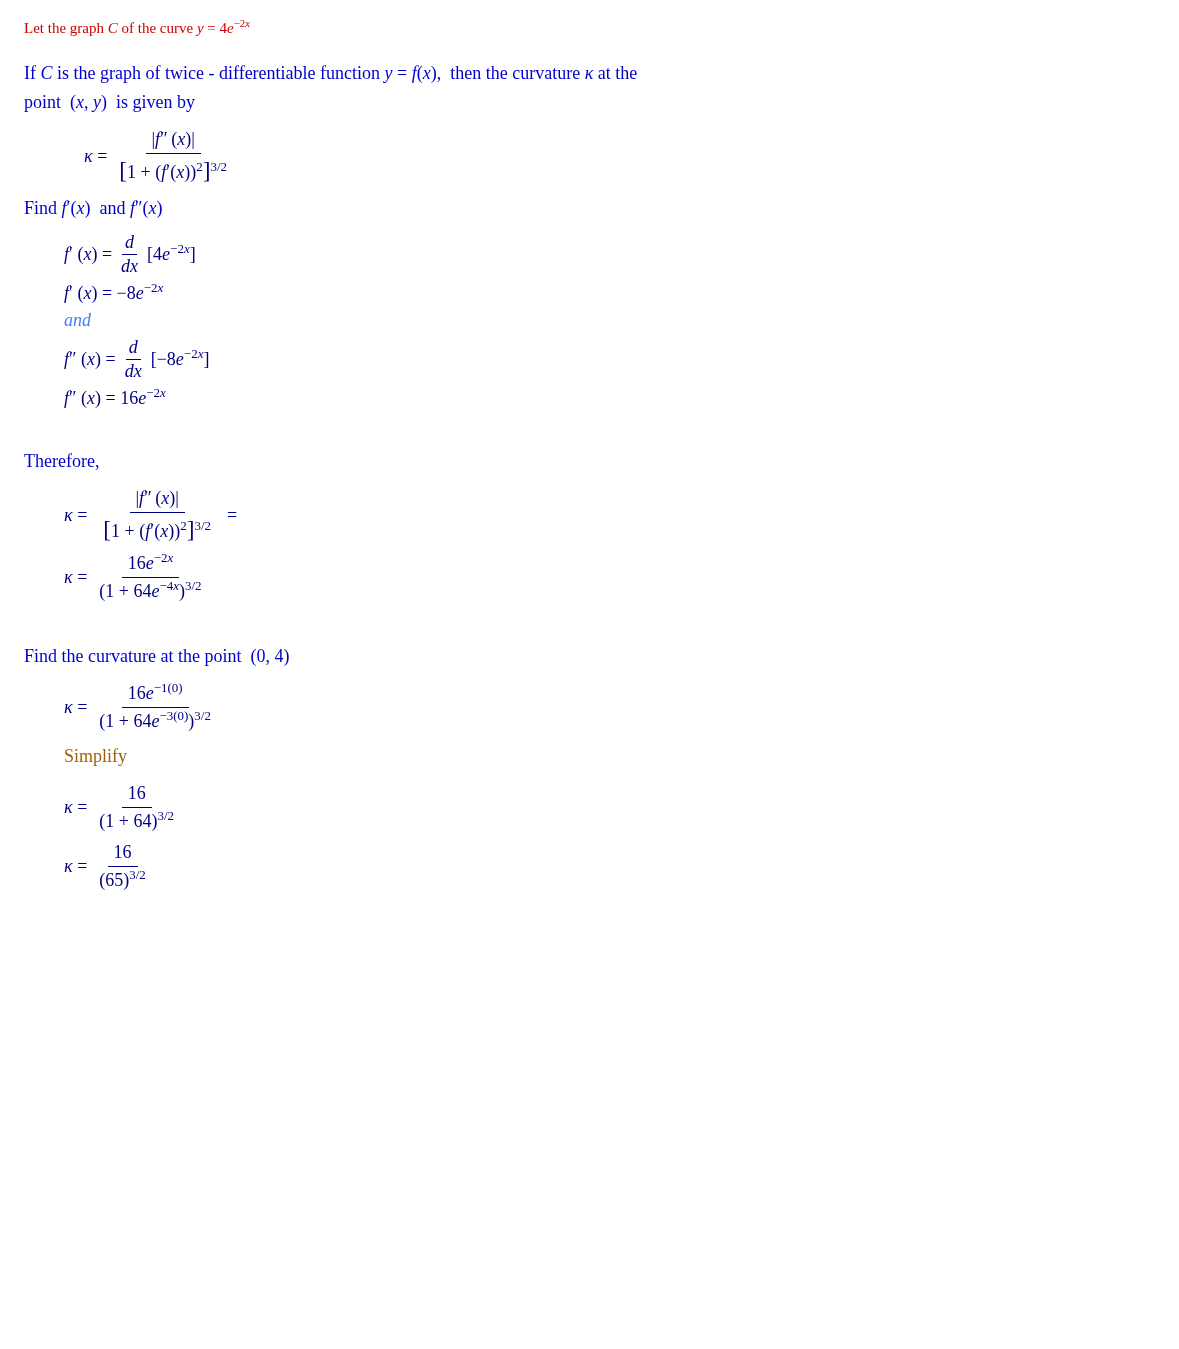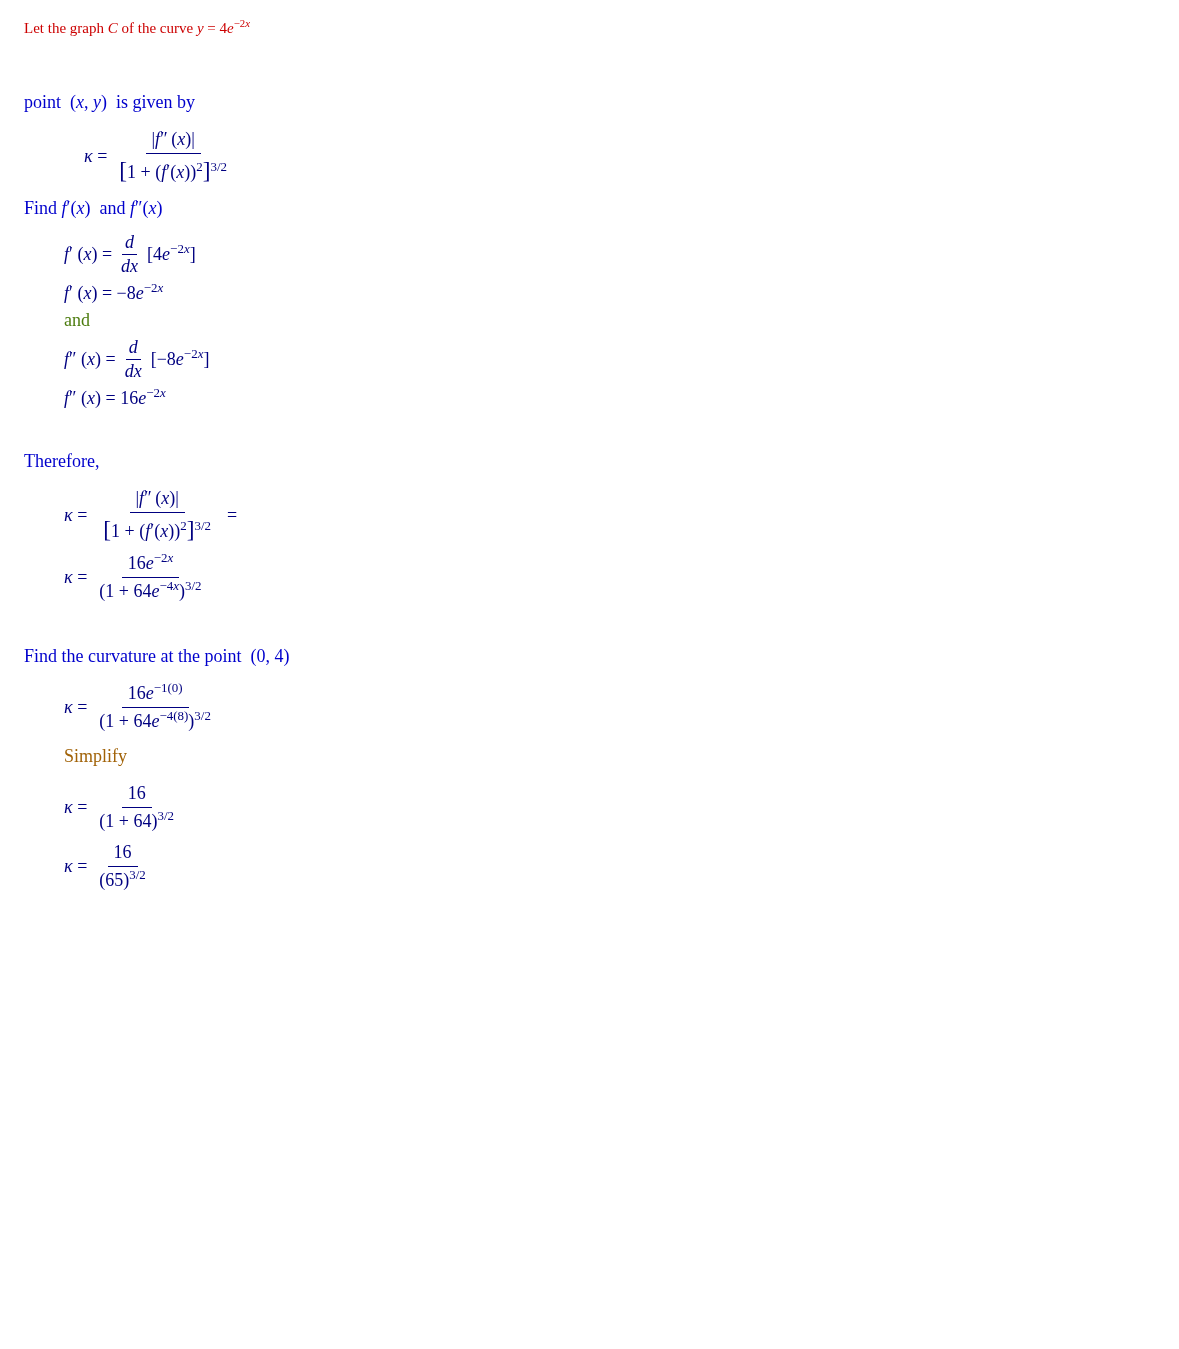--- a/index.html
+++ b/index.html
@@ -65,21 +65,21 @@
     }
   </style>
 </head>
 <body>
 
 <div class="title-line">
   Let the graph <em>C</em> of the curve <em>y</em> = 4<em>e</em><sup>−2<em>x</em></sup>
 </div>
 
 <div class="section">
-  <br>
+  <span>If <em>C</em> is the graph of twice - differentiable function <em>y</em> = <em>f</em>(<em>x</em>),&nbsp; then the curvature <em>κ</em> at the</span><br>
   <span>point &nbsp;(<em>x</em>, <em>y</em>)&nbsp; is given by</span>
 </div>
 
 <div class="line" style="margin-left:60px; margin-top:4px; margin-bottom:8px;">
   <span><em>κ</em> =</span>
   <span class="big-bracket-frac">
     <span class="numerator">
       |<em>f</em>″ (<em>x</em>)|
     </span>
     <span class="denominator">
@@ -99,21 +99,21 @@
     <span class="denominator" style="padding:1px 3px 0 3px; font-style:italic;">dx</span>
   </span>
   <span>[4<em>e</em><sup>−2<em>x</em></sup>]</span>
 </div>
 
 <div class="line">
   <span><em>f</em>′ (<em>x</em>) = −8<em>e</em><sup>−2<em>x</em></sup></span>
 </div>
 
 <div class="line">
-  <span style="color:#4d7c0f;">and</span>
+  <span style="font-style:italic; color:#3b82f6;">and</span>
 </div>
 
 <div class="line" style="margin-top:4px;">
   <span><em>f</em>″ (<em>x</em>) =</span>
   <span class="big-bracket-frac" style="flex-direction:column;">
     <span class="numerator" style="border-bottom:1.5px solid #000080; padding:0 3px 1px 3px; font-style:italic;">d</span>
     <span class="denominator" style="padding:1px 3px 0 3px; font-style:italic;">dx</span>
   </span>
   <span>[−8<em>e</em><sup>−2<em>x</em></sup>]</span>
 </div>
@@ -150,21 +150,21 @@
 <div class="gap-section"></div>
 
 <div class="section" style="margin-top:8px;">
   Find the curvature at the point &nbsp;(0, 4)
 </div>
 
 <div class="line" style="margin-left:40px; margin-top:8px;">
   <span><em>κ</em> =</span>
   <span class="big-bracket-frac">
     <span class="numerator">16<em>e</em><sup>−1(0)</sup></span>
-    <span class="denominator">(1 + 64<em>e</em><sup>−4(8)</sup>)<sup>3/2</sup></span>
+    <span class="denominator">(1 + 64<em>e</em><sup>−3(0)</sup>)<sup>3/2</sup></span>
   </span>
 </div>
 
 <div class="section" style="margin-left:40px; margin-top:8px; color:#a16207;">
   Simplify
 </div>
 
 <div class="line" style="margin-left:40px; margin-top:8px;">
   <span><em>κ</em> =</span>
   <span class="big-bracket-frac">

